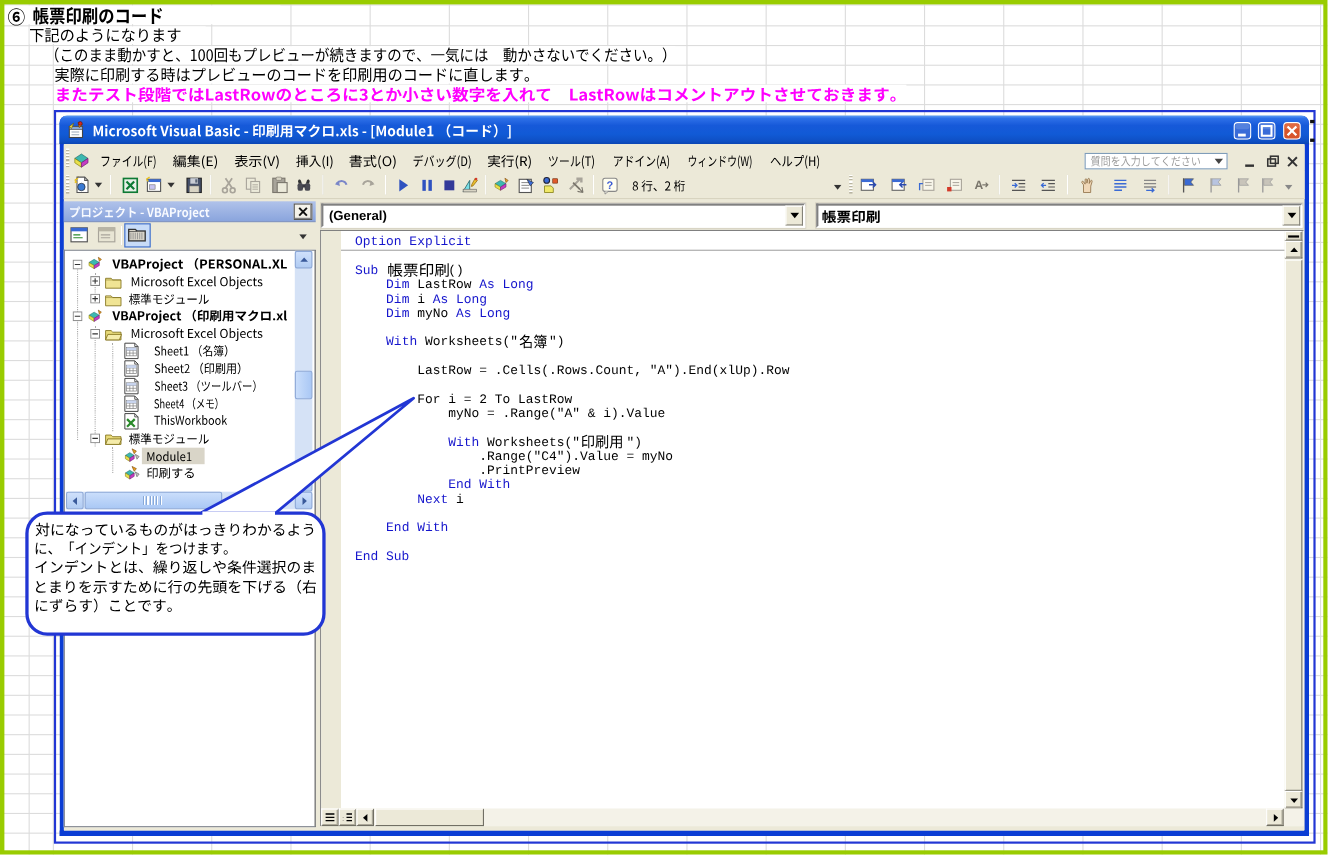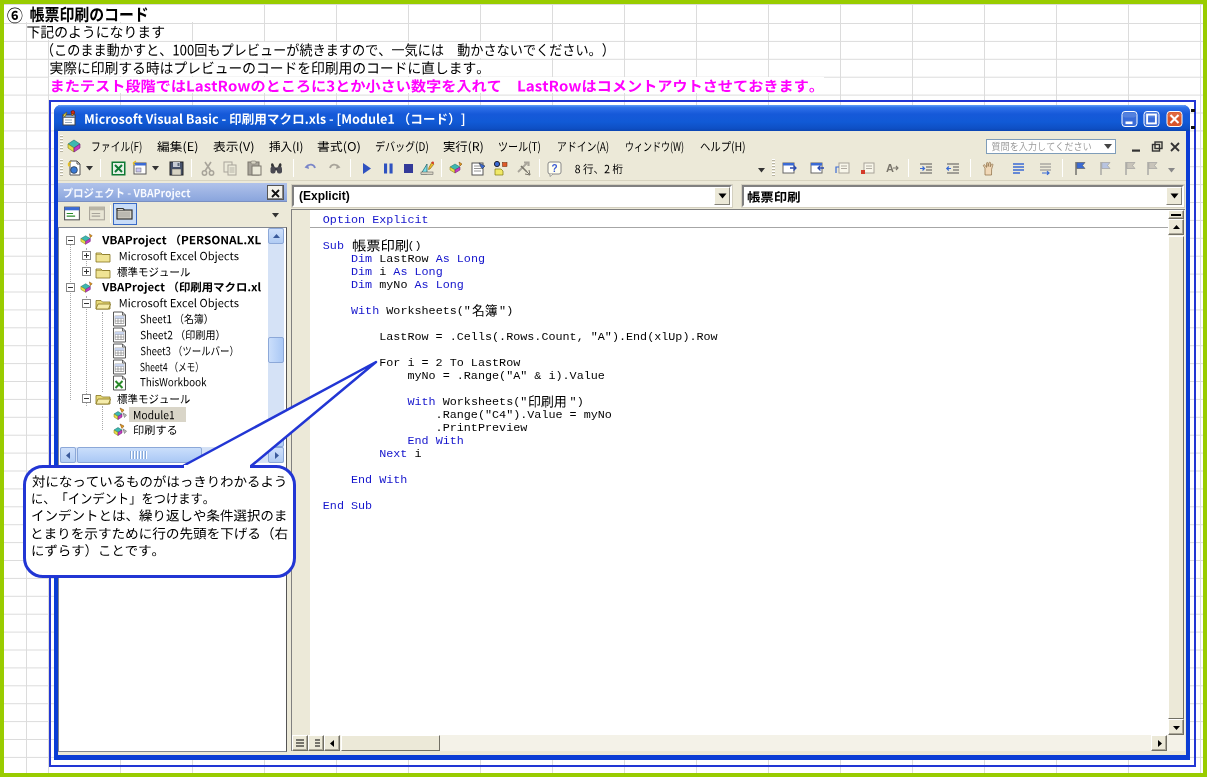--- a/index.html
+++ b/index.html
@@ -550,21 +550,21 @@
       </svg>
     </div>
     <div style="position:absolute;left:77px;top:447px;width:125px;height:16px;background:linear-gradient(180deg,#cadefb,#aac8f5);border:1px solid #8ca8d8;border-radius:2px;"></div>
     <div style="position:absolute;left:130px;top:451px;width:18px;height:8px;background:repeating-linear-gradient(90deg,#86a8d8 0 1px,#fff 1px 2px,transparent 2px 3px);"></div>
     <div style="position:absolute;left:292px;top:185px;width:440px;height:22px;background:#fff;border-top:2px solid #808080;border-left:2px solid #808080;border-bottom:2px solid #fff;border-right:2px solid #fff;box-shadow:0 0 0 1px #d4d0c0;"></div>
     <div style="position:absolute;left:714px;top:187px;width:16px;height:18px;background:#ece9d8;border:1px solid #fff;border-right-color:#848278;border-bottom-color:#848278;display:flex;align-items:center;justify-content:center;">
       <svg width="9" height="6" viewBox="0 0 9 6">
         <path d="M0.5 0.5 L8.5 0.5 L4.5 5.5 Z" fill="#000"></path>
       </svg>
     </div>
-    <div style="position:absolute;left:299px;top:189px;width:200px;height:15px;font:bold 12px 'Liberation Sans';color:#000;">(Explicit)</div>
+    <div style="position:absolute;left:299px;top:189px;width:200px;height:15px;font:bold 12px 'Liberation Sans';color:#000;">(General)</div>
     <div style="position:absolute;left:742px;top:185px;width:442px;height:22px;background:#fff;border-top:2px solid #808080;border-left:2px solid #808080;border-bottom:2px solid #fff;border-right:2px solid #fff;box-shadow:0 0 0 1px #d4d0c0;"></div>
     <div style="position:absolute;left:1166px;top:187px;width:16px;height:18px;background:#ece9d8;border:1px solid #fff;border-right-color:#848278;border-bottom-color:#848278;display:flex;align-items:center;justify-content:center;">
       <svg width="9" height="6" viewBox="0 0 9 6">
         <path d="M0.5 0.5 L8.5 0.5 L4.5 5.5 Z" fill="#000"></path>
       </svg>
     </div>
     <svg style="position:absolute;left:747.3px;top:189.0px;overflow:visible" width="55" height="16" viewBox="0 -12.50 55 15.62">
       <path d="M0.7 -8.3V-1.5H1.8V-7H2.4V1.1H3.8V-2.9C3.9 -2.5 4.1 -2 4.1 -1.6C4.6 -1.6 4.9 -1.7 5.2 -1.9C5.4 -2.1 5.5 -2.5 5.5 -3V-8.3H3.8V-10.6H2.4V-8.3ZM3.8 -7H4.4V-3C4.4 -2.9 4.3 -2.9 4.3 -2.9H3.8ZM6.4 -10.2V-5H5.6V-3.8H6.4V-0.5L5.2 -0.3L5.5 1C6.8 0.8 8.4 0.5 9.9 0.3L9.8 -0.9C10.4 0 11.1 0.7 12.1 1.1C12.4 0.7 12.8 0.1 13.2 -0.2C12.3 -0.5 11.7 -0.9 11.2 -1.5C11.8 -1.9 12.5 -2.3 13 -2.8L11.9 -3.7C11.6 -3.3 11 -2.9 10.5 -2.5C10.3 -2.9 10.2 -3.3 10 -3.8H12.9V-5H7.9V-5.6H11.9V-6.7H7.9V-7.3H11.9V-8.4H7.9V-9H12.4V-10.2ZM8.7 -3.8C8.9 -2.7 9.3 -1.7 9.8 -0.9L7.9 -0.7V-3.8Z M21.8 -1.1C22.8 -0.5 24.1 0.4 24.8 0.9L26 0.1C25.3 -0.5 24 -1.3 22.9 -1.8ZM15.6 -4.8V-3.6H24.5V-4.8ZM16.7 -1.8C16 -1.1 15 -0.4 13.9 0.1C14.3 0.3 14.8 0.8 15.1 1.1C16.2 0.5 17.4 -0.4 18.1 -1.4ZM14 -3.1V-1.9H19.3V-0.4C19.3 -0.2 19.2 -0.2 19 -0.2C18.8 -0.2 18.3 -0.2 17.7 -0.2C17.9 0.2 18.1 0.7 18.2 1.1C19.1 1.1 19.7 1.1 20.2 0.9C20.8 0.7 20.9 0.4 20.9 -0.3V-1.9H26.1V-3.1ZM15 -8.4V-5.3H25.2V-8.4H22.2V-9H25.9V-10.2H14.2V-9H17.8V-8.4ZM19.3 -9H20.7V-8.4H19.3ZM16.5 -7.3H17.8V-6.4H16.5ZM19.3 -7.3H20.7V-6.4H19.3ZM22.2 -7.3H23.6V-6.4H22.2Z M32 -10.6C31.2 -10.2 30 -9.7 28.9 -9.3L28 -9.6V-0.1H29.6V-1H32.9V-2.5H29.6V-5H32.9V-6.4H29.6V-8.1C30.9 -8.4 32.2 -8.8 33.3 -9.3ZM33.6 -9.8V1.1H35.2V-8.3H37.6V-2.4C37.6 -2.3 37.5 -2.2 37.4 -2.2C37.2 -2.2 36.5 -2.2 35.9 -2.2C36.1 -1.8 36.4 -1.1 36.5 -0.6C37.4 -0.6 38.1 -0.7 38.6 -0.9C39.1 -1.2 39.2 -1.7 39.2 -2.4V-9.8Z M48.5 -9.4V-2.1H50V-9.4ZM51.1 -10.4V-0.7C51.1 -0.5 51.1 -0.4 50.8 -0.4C50.6 -0.4 49.9 -0.4 49.2 -0.4C49.4 0 49.6 0.7 49.7 1.1C50.7 1.1 51.5 1.1 52 0.8C52.5 0.6 52.7 0.2 52.7 -0.7V-10.4ZM44.5 -6.3V-5.2H42.7V-5.8V-6.3ZM41.3 -10V-5.8C41.3 -4.1 41.2 -1.6 40.4 0.1C40.7 0.2 41.3 0.6 41.6 0.9C42.2 -0.3 42.5 -2.1 42.7 -3.6V-0.2H43.8V-4H44.5V1.1H45.9V-4H46.6V-1.5C46.6 -1.4 46.6 -1.4 46.5 -1.4C46.4 -1.4 46.2 -1.4 45.9 -1.4C46.1 -1.1 46.2 -0.6 46.3 -0.2C46.8 -0.2 47.2 -0.2 47.5 -0.5C47.8 -0.7 47.9 -1 47.9 -1.5V-5.2H45.9V-6.3H47.8V-10ZM42.7 -8.6H46.3V-7.6H42.7Z" fill="#000"></path>
     </svg>
     <div style="position:absolute;left:291px;top:209px;width:894px;height:542px;background:#fff;border-top:1px solid #808080;border-left:1px solid #808080;"></div>

